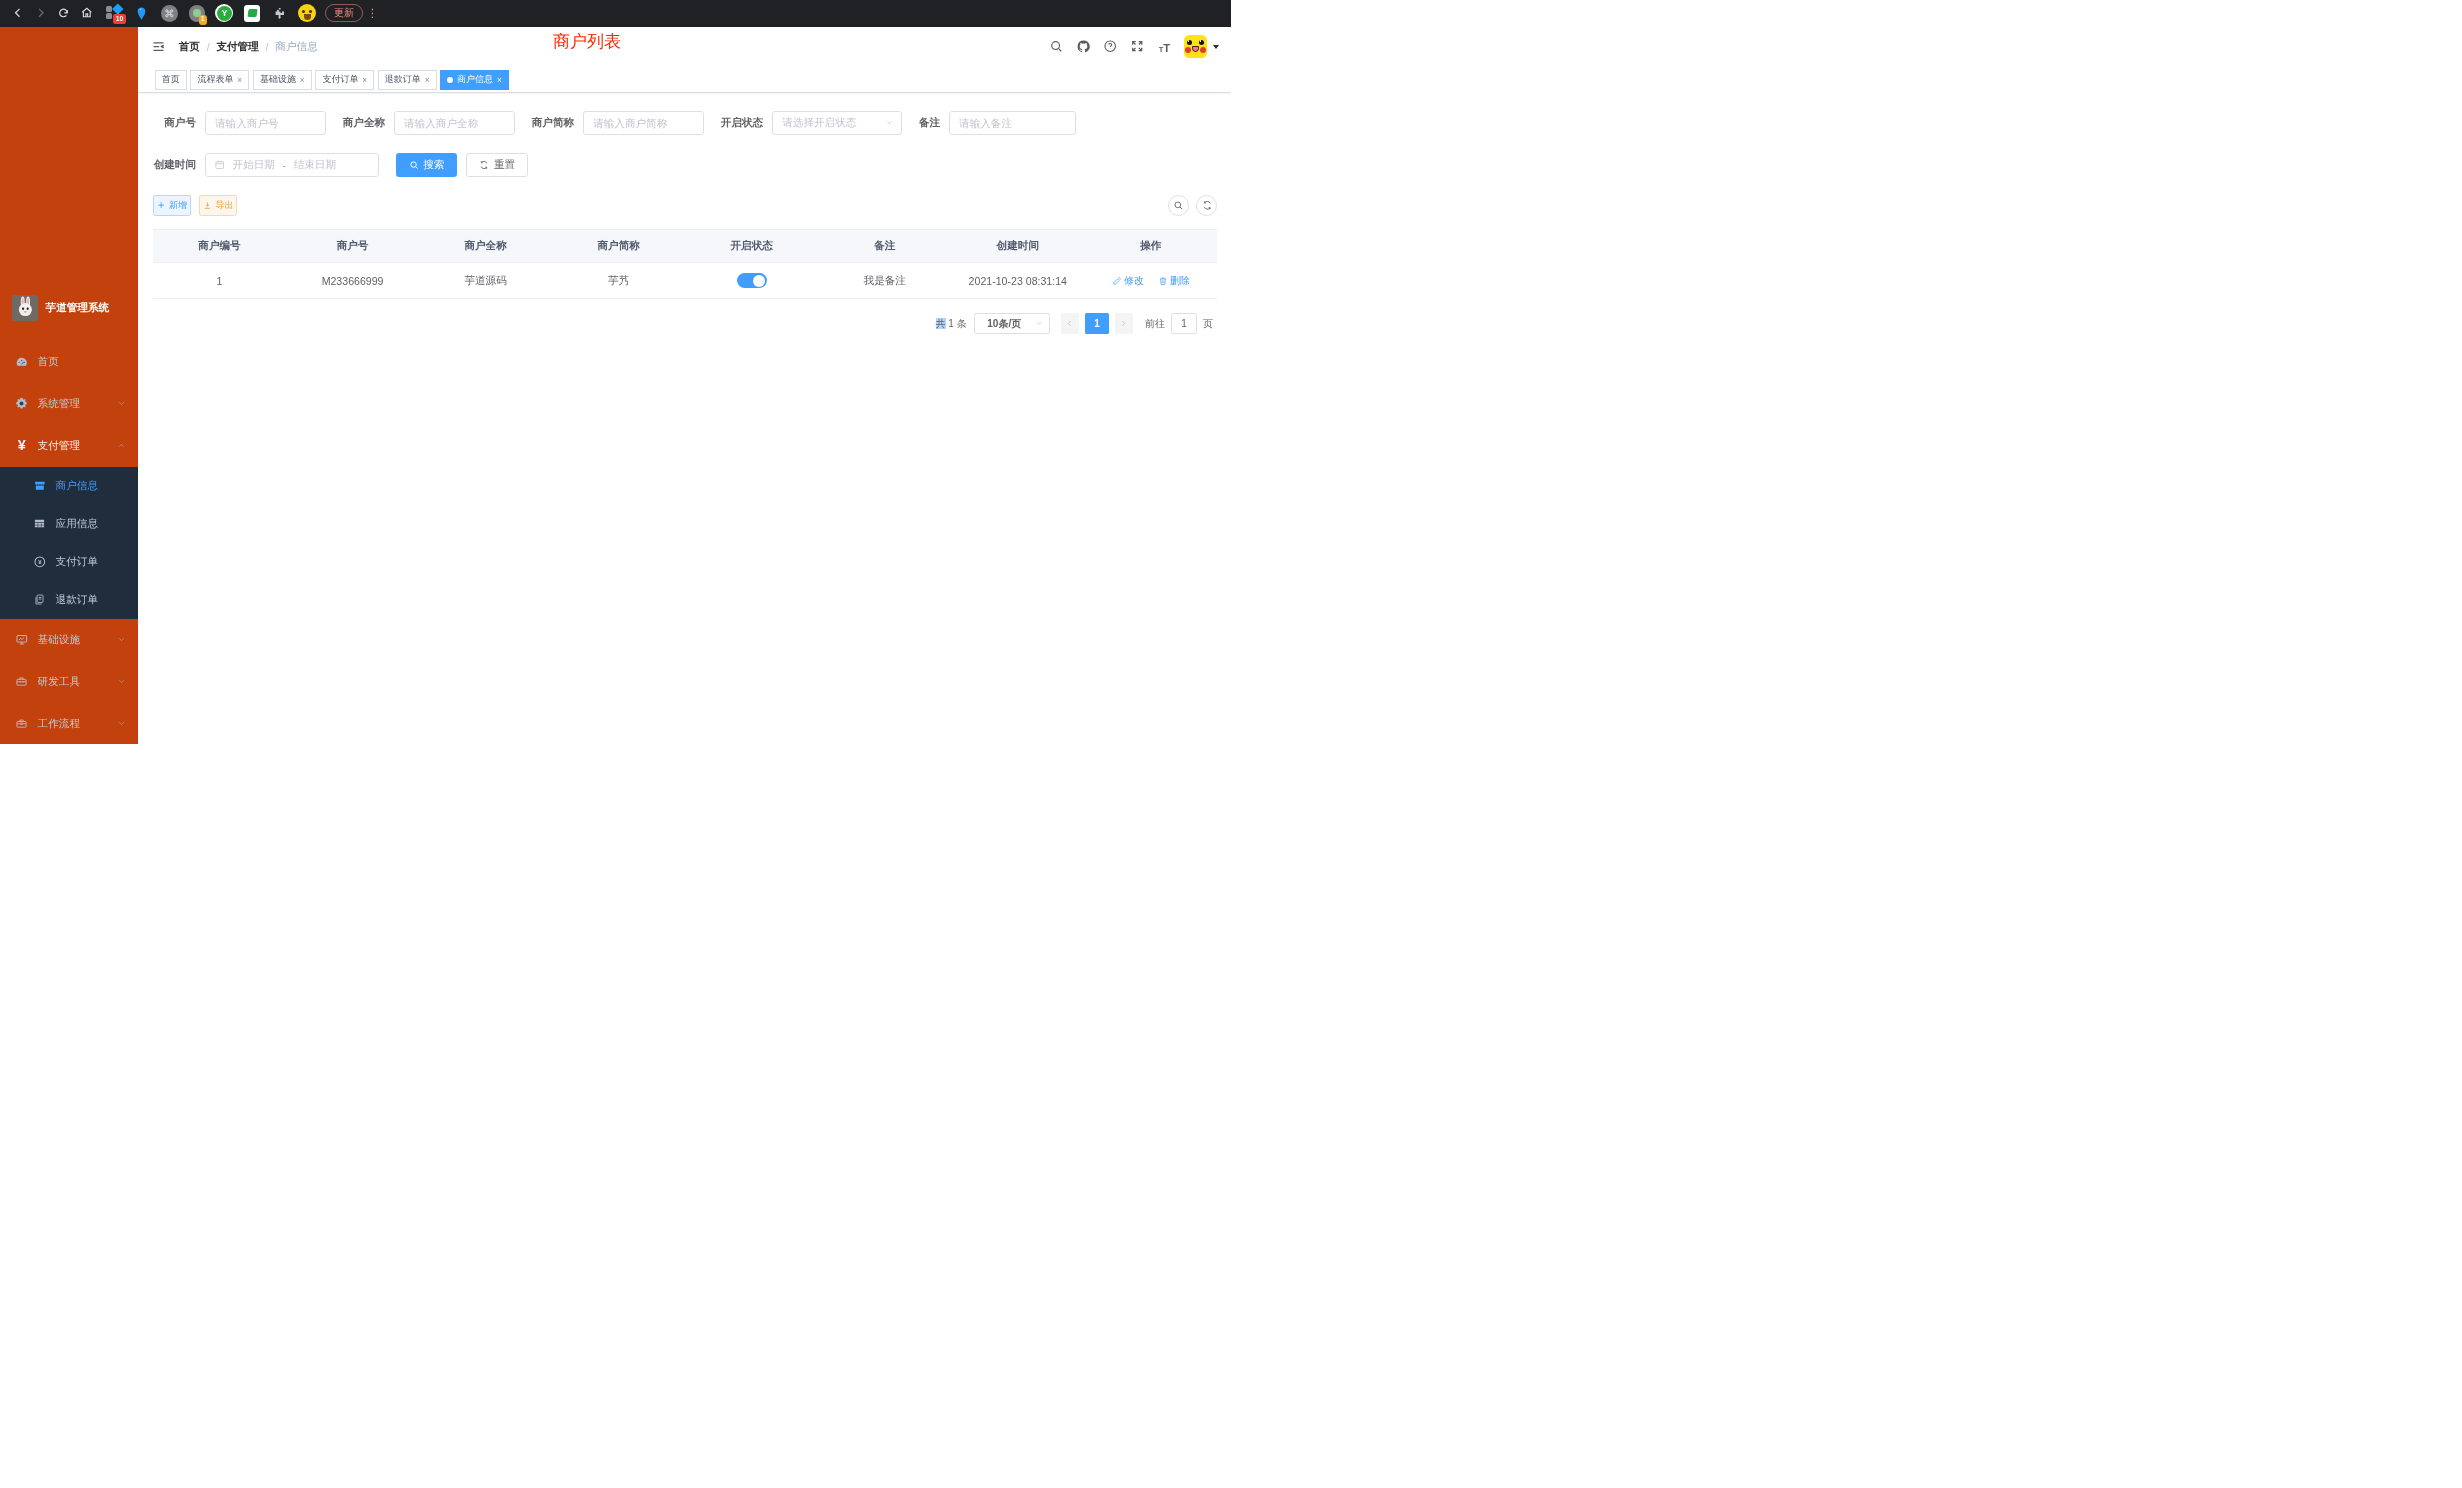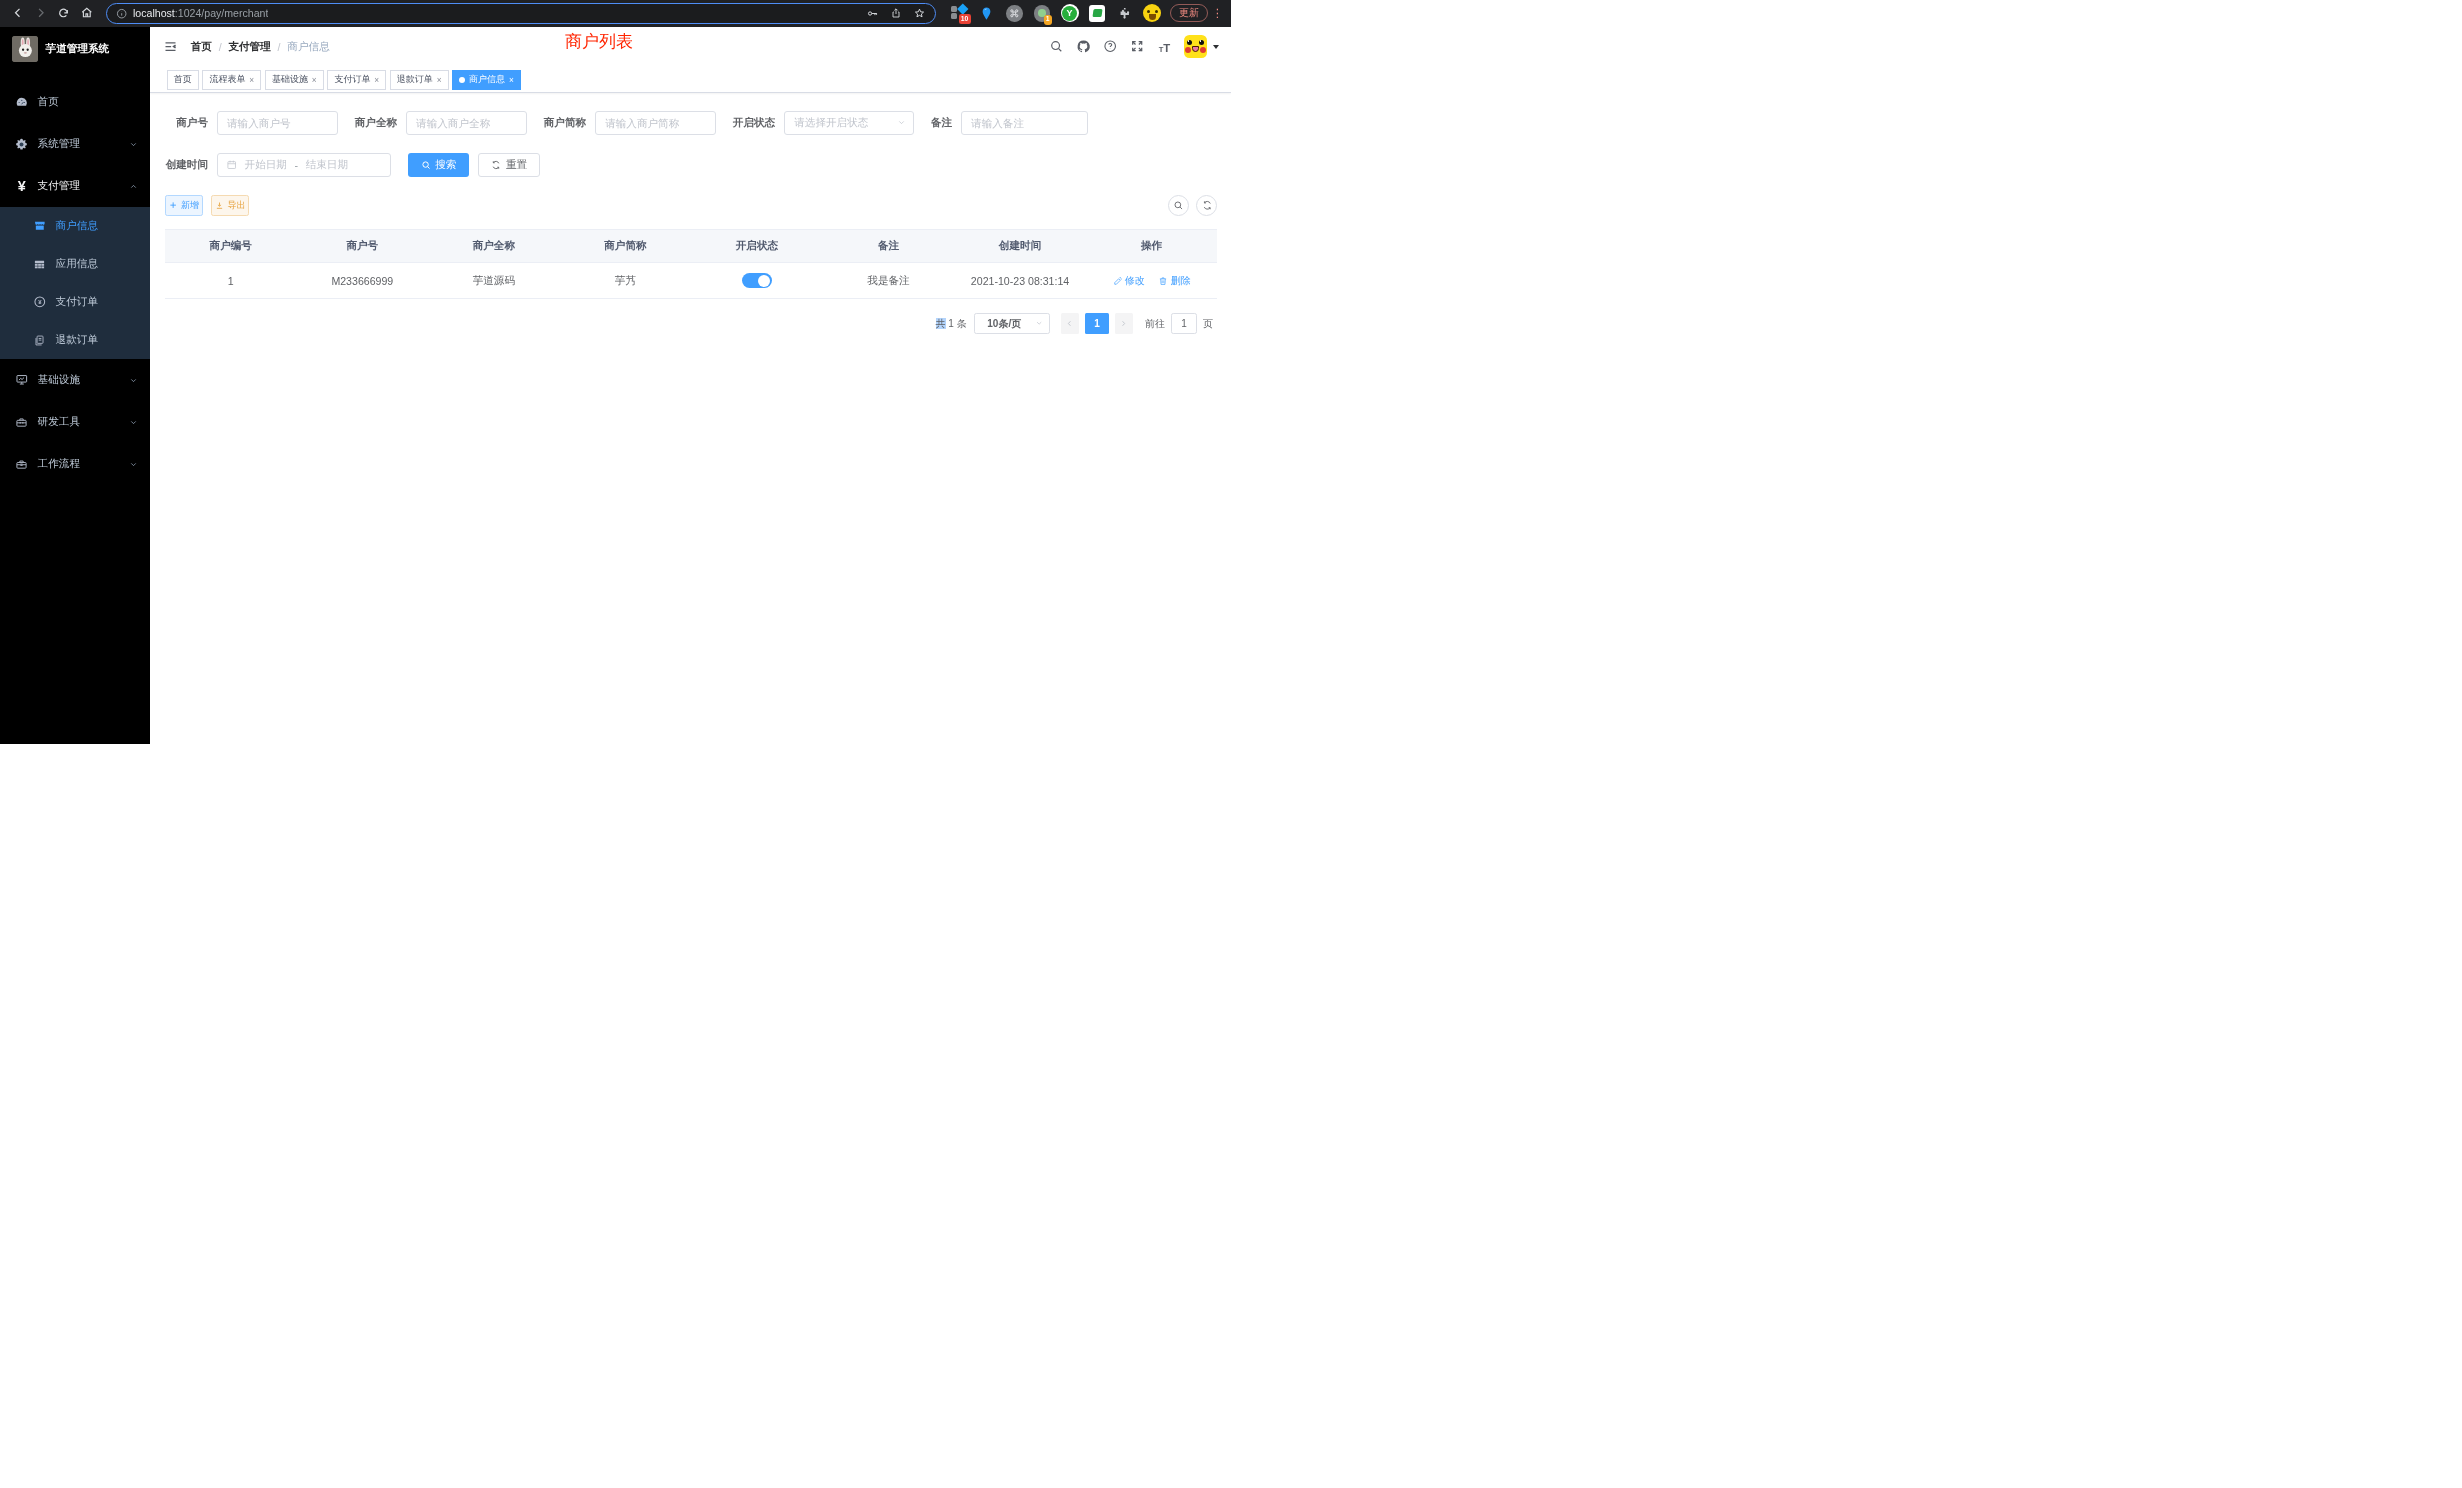--- a/index.html
+++ b/index.html
@@ -29,21 +29,21 @@
   .ext-chat .bubble { width:9px; height:8.3px; background:#28a745; transform:skewX(-8deg); border-radius:1.5px; }
   .ext-emoji { width:18px; height:18px; border-radius:50%; background:#f7d210; position:relative; }
   .ext-emoji .eye { position:absolute; top:5.3px; width:3px; height:3px; background:#3a2c00; border-radius:50%; }
   .ext-emoji .mouth { position:absolute; left:5.3px; top:10px; width:7.6px; height:5.3px; background:#7a4a00; border-radius:0 0 7.6px 7.6px; }
   .update-pill { height:18px; border:1.1px solid rgba(242,139,130,.55); color:#f28b82; border-radius:10px;
     display:flex; align-items:center; padding:0 8.3px; font-size:10px; flex:0 0 auto; }
   .kebab { color:#f28b82; font-size:11.4px; letter-spacing:0; width:12px; text-align:center; flex:0 0 auto; }
 
   
   .app { display:flex; height:718px; }
-  .sidebar { width:150px; background:#000000; flex:0 0 auto; display:flex; flex-direction:column; }
+  .sidebar { width:138px; background:#c2410c; flex:0 0 auto; display:flex; flex-direction:column;justify-content:flex-end; }
   .logo-row { height:44px; display:flex; align-items:center; padding-left:12px; gap:7.6px; }
   .logo-img { width:26px; height:26px; border-radius:3px; background:#6d6a66; overflow:hidden; flex:0 0 auto; display:flex; align-items:center; justify-content:center; }
   .logo-title { color:#fff; font-size:10.6px; font-weight:bold; }
   .menu { margin-top:10.6px; }
   .menu-item { height:42px; display:flex; align-items:center; padding:0 12px 0 15px; color:#bfcbd9; font-size:10.6px; cursor:pointer; }
   .menu-item .mi-icon { width:13.6px; height:13.6px; margin-right:9px; display:flex; align-items:center; justify-content:center; flex:0 0 auto; }
   .menu-item .chev { margin-left:auto; display:flex; }
   .menu-item.open-parent { color:#f4f4f5; }
   .submenu { background:#1f2d3d; }
   .submenu .menu-item { height:38px; padding-left:33px; }
@@ -152,40 +152,20 @@
         <path d="M19 11a7 7 0 1 0-1.6 4.5"></path>
         <path d="M19 5.5V11h-5.5"></path>
       </svg>
   </div>
   <div class="nav-btn">
     <svg width="13.6" height="13.6" viewBox="0 0 24 24" fill="none" stroke="#d6d9dd" stroke-width="2">
         <path d="M4 11l8-7 8 7"></path>
         <path d="M6 10v9h12v-9"></path>
         <path d="M10.5 19v-5h3v5"></path>
       </svg>
-  </div>
-  <div class="url-bar">
-    <svg width="11.4" height="11.4" viewBox="0 0 24 24" fill="none" stroke="#9aa0a6" stroke-width="2">
-        <circle cx="12" cy="12" r="9"></circle>
-        <path d="M12 11v5M12 7.5v.5"></path>
-      </svg>
-    <span class="url-text"><span>localhost</span><span class="path">:1024/pay/merchant</span></span>
-    <span class="url-right">
-      <svg width="13" height="13" viewBox="0 0 24 24" fill="none" stroke="#d6d9dd" stroke-width="1.8">
-          <circle cx="7.5" cy="12" r="3"></circle>
-          <path d="M10.5 12H20M16.5 12v3M19.5 12v2.4"></path>
-        </svg>
-      <svg width="12" height="12" viewBox="0 0 24 24" fill="none" stroke="#d6d9dd" stroke-width="1.8">
-          <path d="M12 14V4M8.8 6.8L12 3.6l3.2 3.2"></path>
-          <path d="M7.5 10H6v10h12V10h-1.5"></path>
-        </svg>
-      <svg width="13" height="13" viewBox="0 0 24 24" fill="none" stroke="#d6d9dd" stroke-width="1.8">
-          <path d="M12 4l2.2 4.9 5.3.5-4 3.6 1.2 5.2L12 15.4l-4.7 2.8 1.2-5.2-4-3.6 5.3-.5z"></path>
-        </svg>
-    </span>
   </div>
   <div class="ext-area">
     <div class="ext">
       <span class="ext-grid-sq" style="top:2.3px;"></span>
       <span class="ext-grid-sq" style="top:10px;"></span>
       <span class="ext-diamond"></span>
       <span class="badge red">10</span>
     </div>
     <div class="ext">
       <svg width="15" height="15" viewBox="0 0 24 24">

